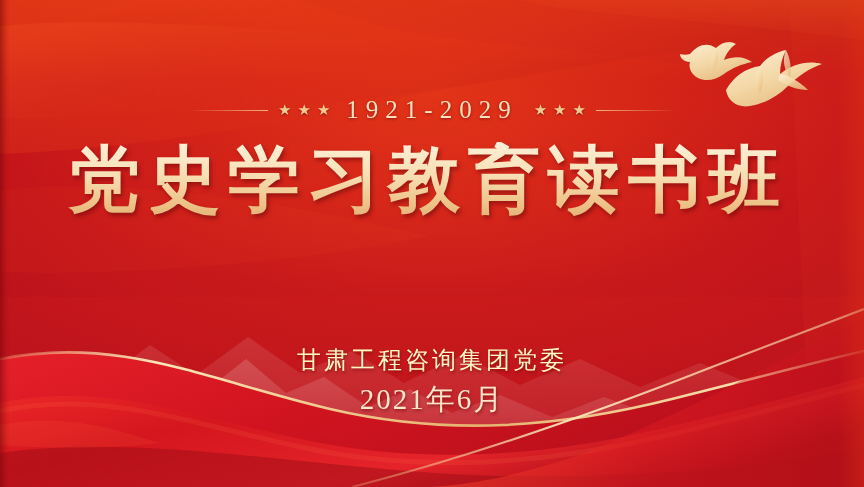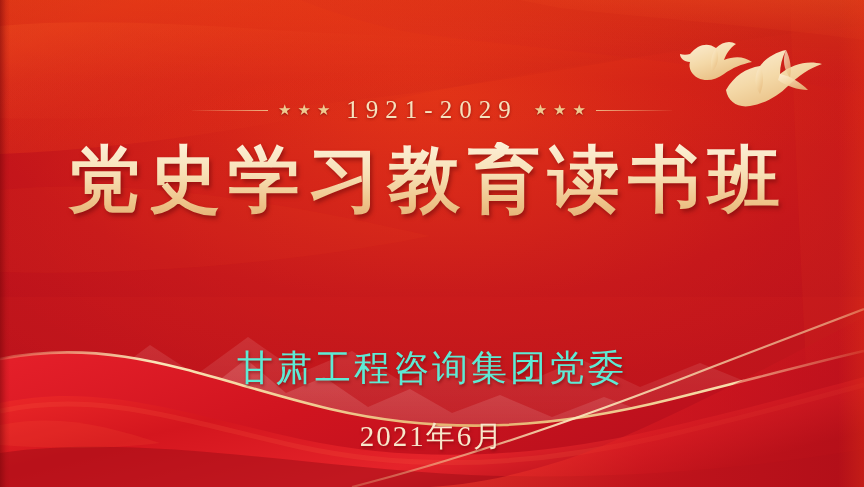--- a/index.html
+++ b/index.html
@@ -139,28 +139,28 @@
 
   
   .footer {
     position: absolute;
     left: 0; right: 0;
     top: 344px;
     text-align: center;
   }
   .org {
     font-family: Liberation Sans, sans-serif;
-    font-size: 36px;
+    font-size: 24px;
     letter-spacing: 3px;
-    color: #5eead4;
+    color: #fef9c3;
     text-shadow: 1px 2px 3px rgba(110,10,12,0.55);
     white-space: nowrap;
   }
   .date {
-    margin-top: 24px;
+    margin-top: 4px;
     font-family: "Liberation Serif", serif;
     font-size: 29px;
     letter-spacing: 2px;
     color: #f8e7cb;
     text-shadow: 1px 2px 3px rgba(110,10,12,0.55);
     white-space: nowrap;
   }
 </style>
 </head>
 <body>

